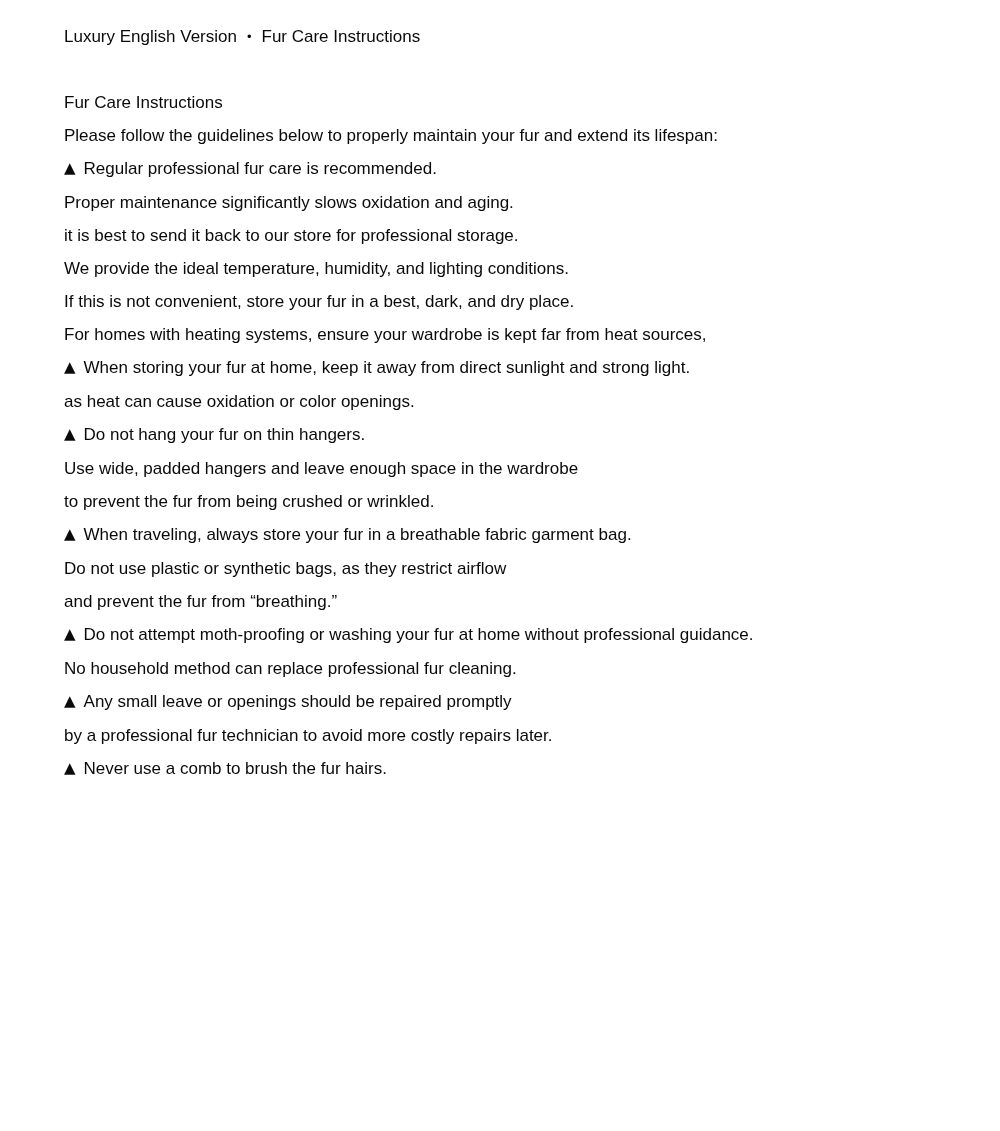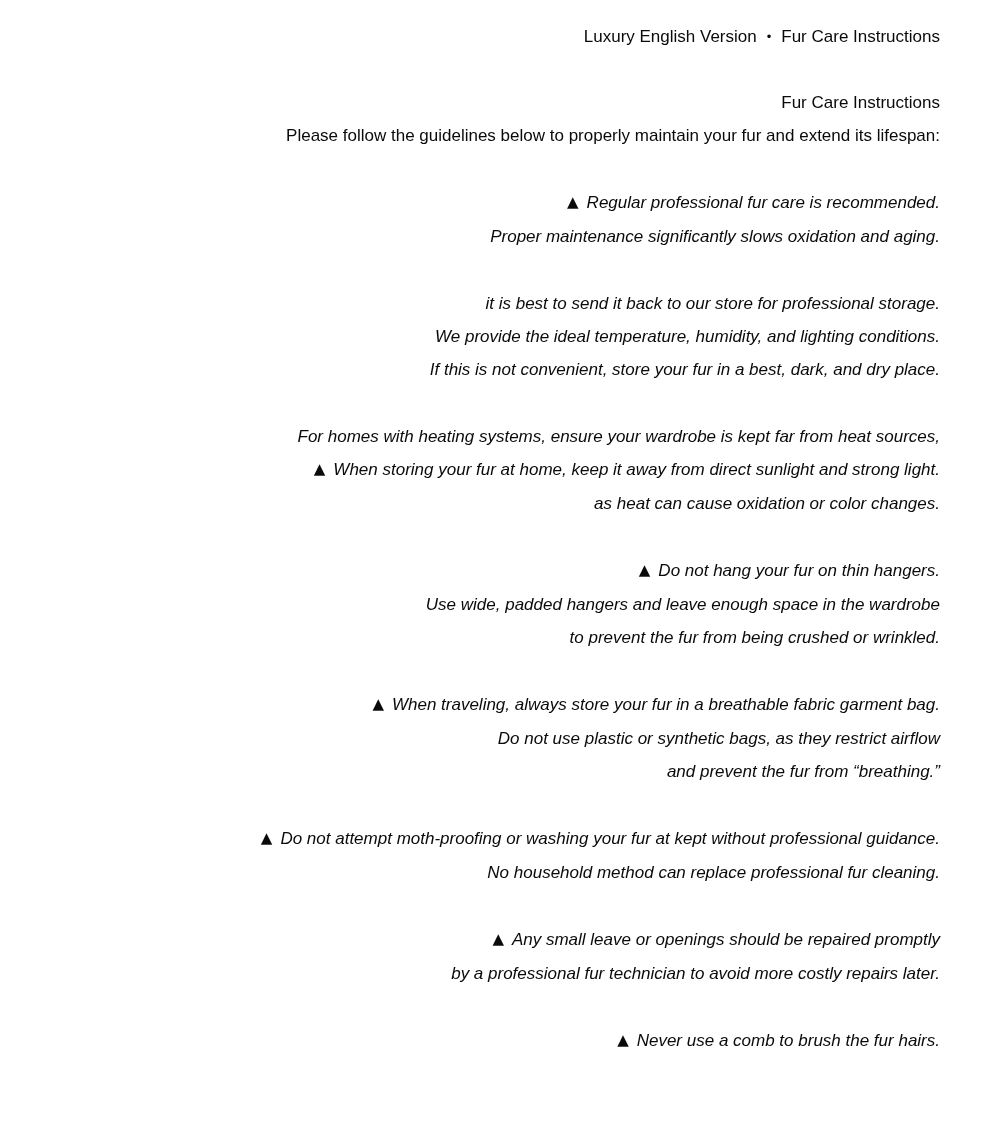--- a/index.html
+++ b/index.html
@@ -12,21 +12,20 @@
     background: #ffffff;
     color: #0a0a0a;
     font-family: "Liberation Sans", "DejaVu Sans", sans-serif;
     font-weight: 400;
     font-size: 17px;
     line-height: 33px;
     overflow: hidden;
   }
   .doc {
     padding: 20px 60px 0 64px;
-    text-align: right;
   }
   p {
     margin: 0;
     padding: 0;
   }
   .header-line {
     white-space: nowrap;
   }
   .header-line .sep {
     display: inline-block;
@@ -34,22 +33,20 @@
     font-size: 13px;
     vertical-align: 1px;
   }
   .intro {
     margin-top: 33px;
   }
   .intro .intro-title {
     font-weight: 400;
   }
   .bullet {
-    margin-top: 34px;
-    font-style: italic;
   }
   .tri {
     display: inline-block;
     margin-right: 8px;
     font-size: 15px;
     font-family: "DejaVu Sans", sans-serif;
     transform: translateY(-1px);
   }
 </style>
 </head>
@@ -73,37 +70,37 @@
 
   <section class="bullet">
     <p>it is best to send it back to our store for professional storage.</p>
     <p>We provide the ideal temperature, humidity, and lighting conditions.</p>
     <p>If this is not convenient, store your fur in a best, dark, and dry place.</p>
   </section>
 
   <section class="bullet">
     <p>For homes with heating systems, ensure your wardrobe is kept far from heat sources,</p>
     <p><span class="tri">▲</span><span>When storing your fur at home, keep it away from direct sunlight and strong light.</span></p>
-    <p>as heat can cause oxidation or color changes.</p>
+    <p>as heat can cause oxidation or color openings.</p>
   </section>
 
   <section class="bullet">
     <p><span class="tri">▲</span><span>Do not hang your fur on thin hangers.</span></p>
     <p>Use wide, padded hangers and leave enough space in the wardrobe</p>
     <p>to prevent the fur from being crushed or wrinkled.</p>
   </section>
 
   <section class="bullet">
     <p><span class="tri">▲</span><span>When traveling, always store your fur in a breathable fabric garment bag.</span></p>
     <p>Do not use plastic or synthetic bags, as they restrict airflow</p>
     <p>and prevent the fur from “breathing.”</p>
   </section>
 
   <section class="bullet">
-    <p><span class="tri">▲</span><span>Do not attempt moth-proofing or washing your fur at kept without professional guidance.</span></p>
+    <p><span class="tri">▲</span><span>Do not attempt moth-proofing or washing your fur at home without professional guidance.</span></p>
     <p>No household method can replace professional fur cleaning.</p>
   </section>
 
   <section class="bullet">
     <p><span class="tri">▲</span><span>Any small leave or openings should be repaired promptly</span></p>
     <p>by a professional fur technician to avoid more costly repairs later.</p>
   </section>
 
   <section class="bullet">
     <p><span class="tri">▲</span><span>Never use a comb to brush the fur hairs.</span></p>

